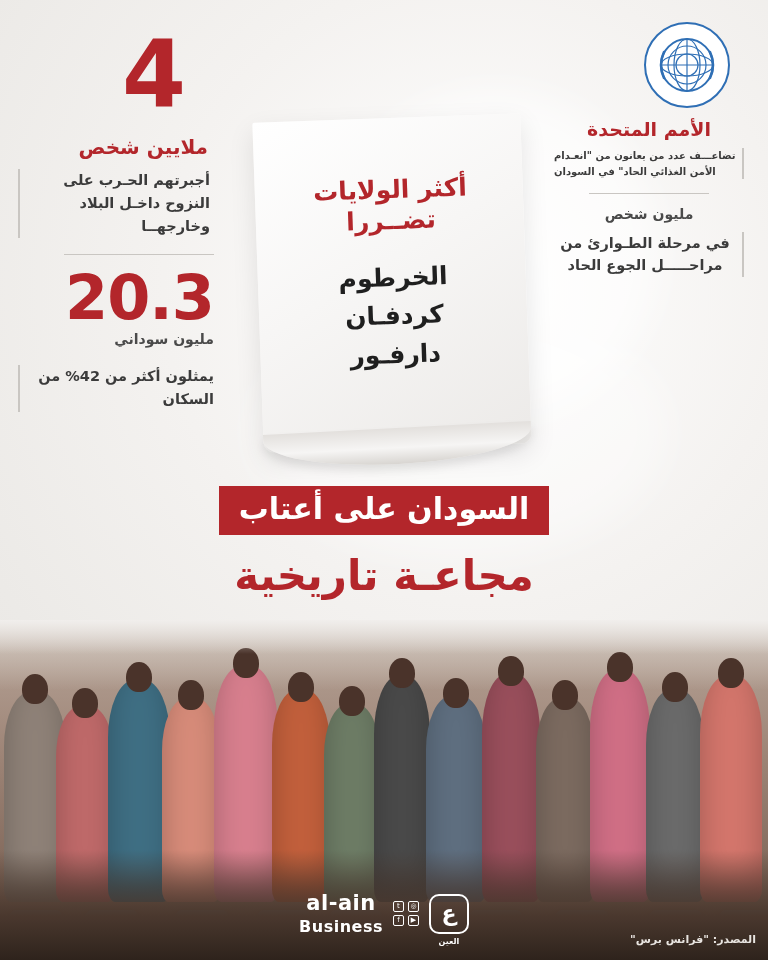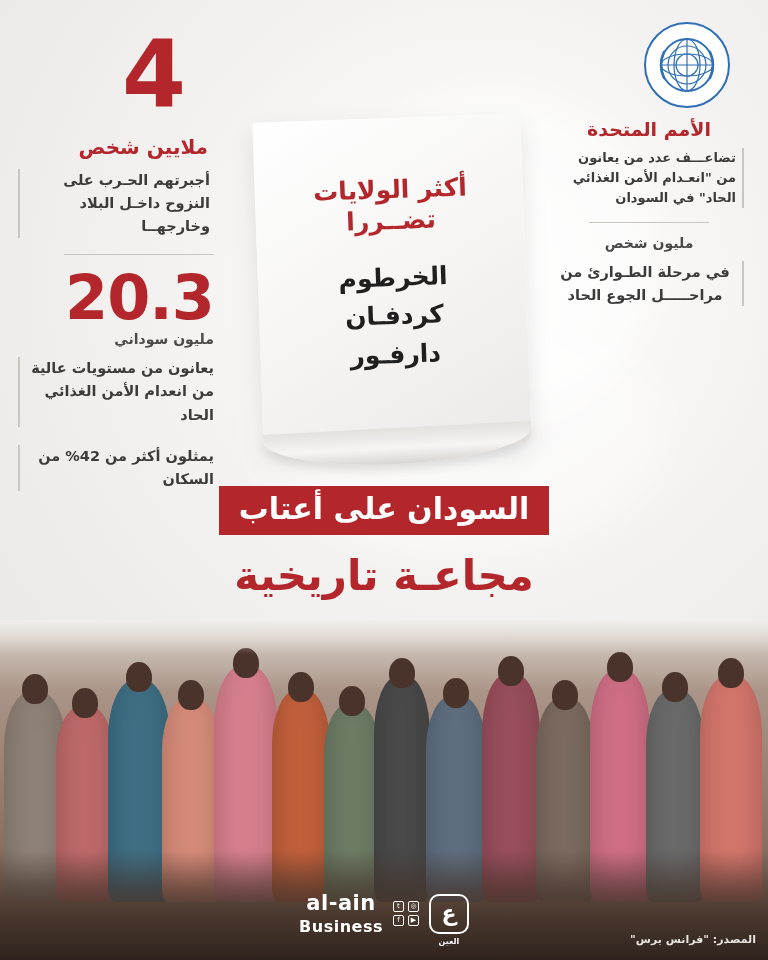--- a/index.html
+++ b/index.html
@@ -72,24 +72,24 @@
     text-align: center;
   }
   .un-title {
     color: #b3262b;
     font-size: 19px;
     font-weight: bold;
     margin-bottom: 8px;
   }
   .un-body {
     color: #3b3b3b;
-    font-size: 13px;
+    font-size: 10px;
     line-height: 1.55;
     font-weight: bold;
-    text-align: right;
+    text-align: left;
     padding-right: 6px;
     border-right: 2px solid #c9c6c2;
   }
   .rule-h {
     width: 120px; height: 1px; background: #c9c6c2;
     margin: 14px auto 12px auto;
   }
 
   .big-number {
     color: #b3262b;
@@ -378,21 +378,20 @@
     <div class="r-desc">في مرحلة الطـوارئ من مراحـــــل الجوع الحاد</div>
   </div>
 
   <div class="left-col">
     <div class="l-4">4</div>
     <div class="l-4-unit">ملايين شخص</div>
     <div class="l-4-desc">أجبرتهم الحـرب على النزوح داخـل البلاد وخارجهــا</div>
     <div class="l-sep"></div>
     <div class="l-203">20.3</div>
     <div class="l-203-unit">مليون سوداني</div>
-    <div class="l-203-desc">يعانون من مستويات عالية من انعدام الأمن الغذائي الحاد</div>
     <div class="l-pop">يمثلون أكثر من 42% من السكان</div>
   </div>
 
   <div class="paper-wrap">
     <div class="paper"></div>
     <div class="paper-content">
       <div class="paper-title">
         <span>أكثر الولايات</span>
         <span class="ln2">تضــررا</span>
       </div>

